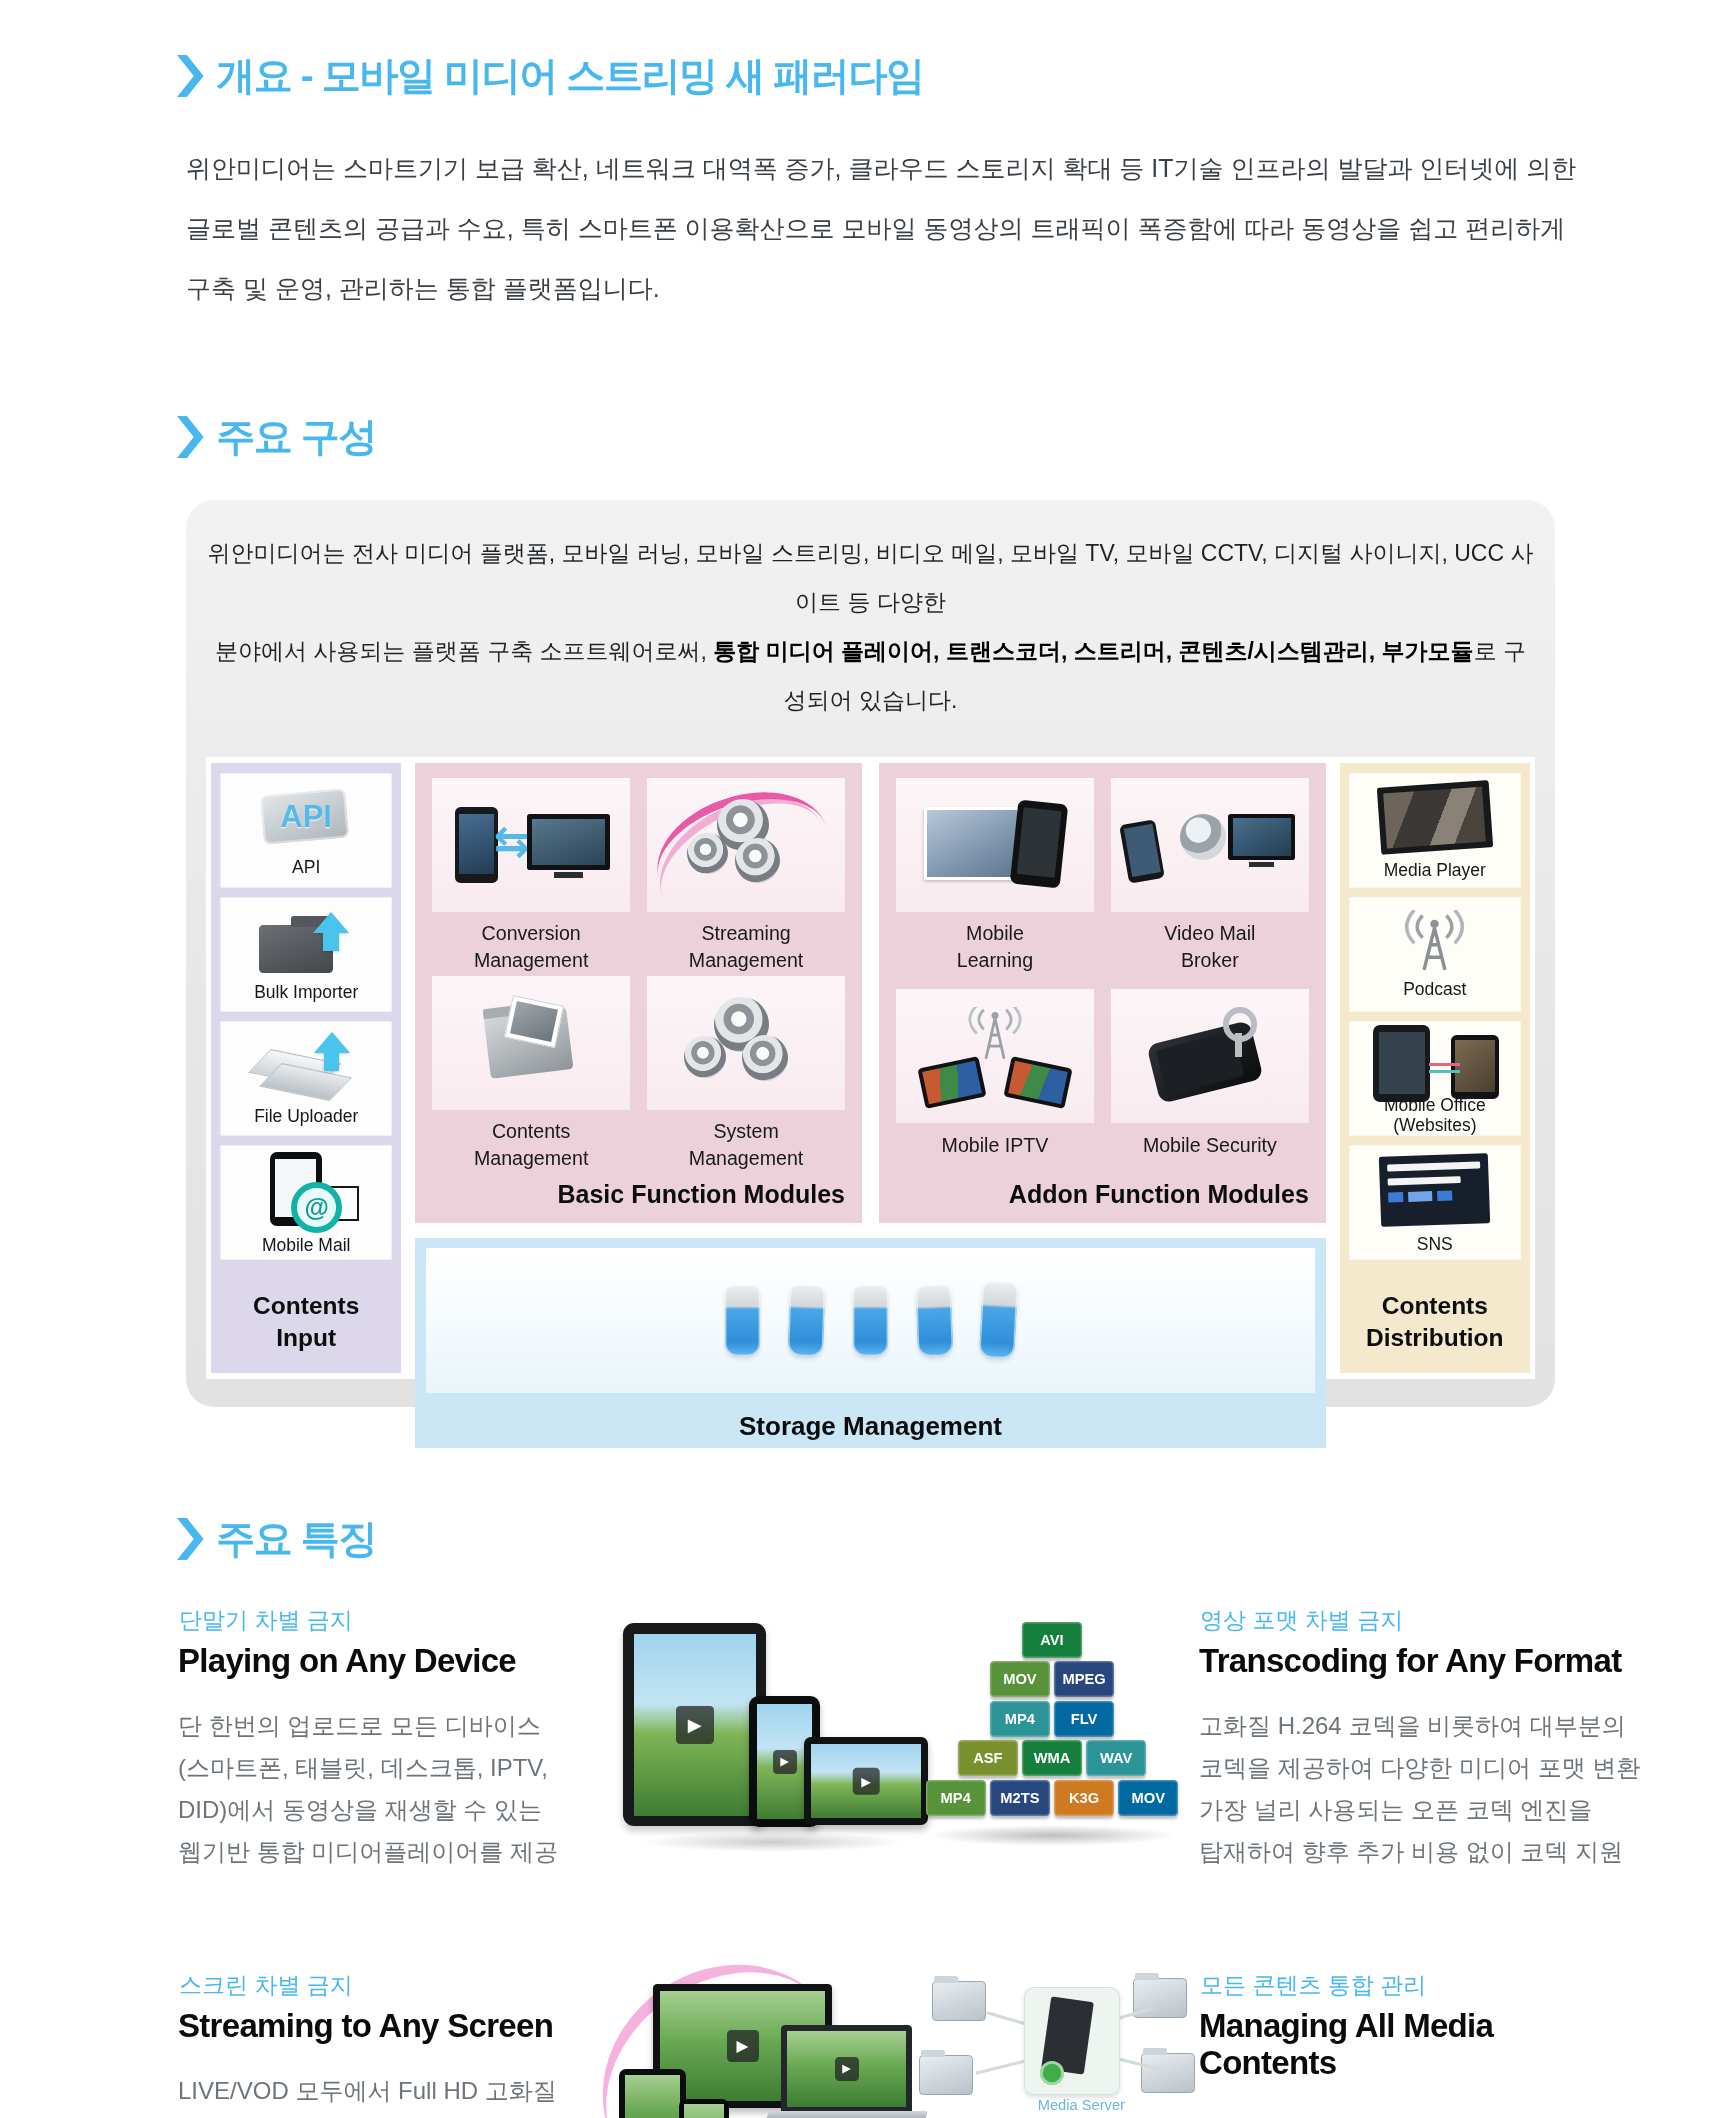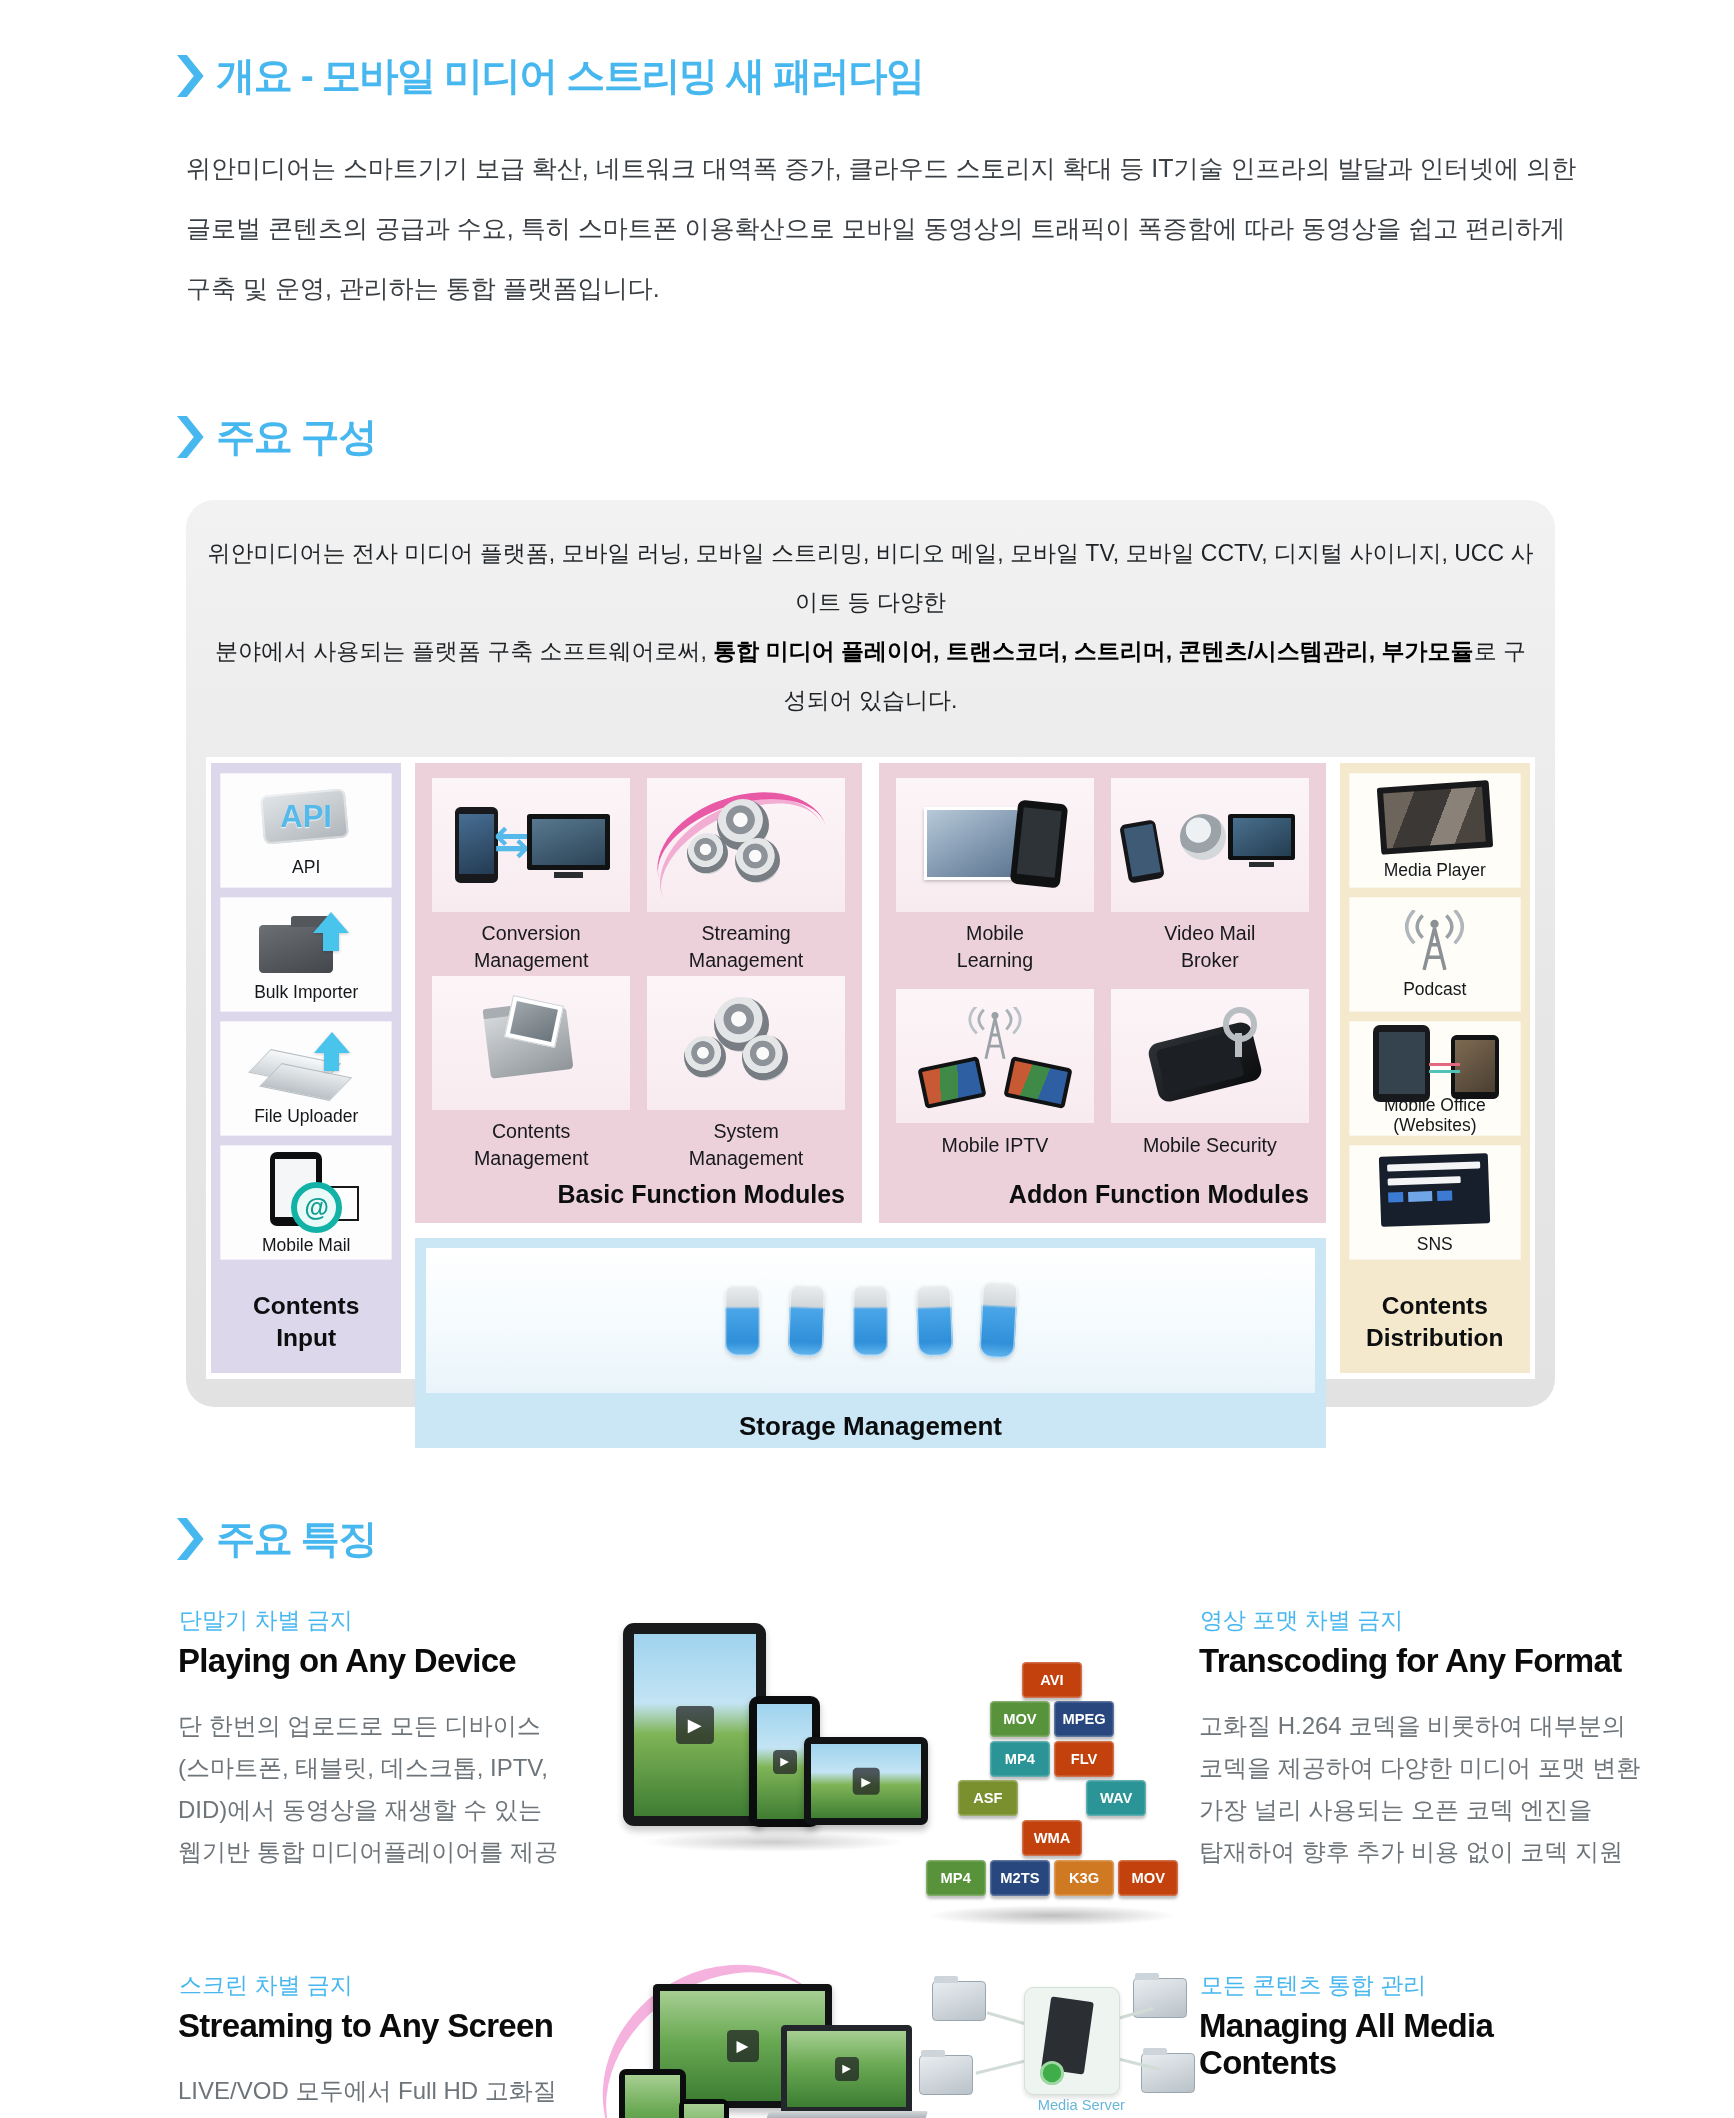--- a/index.html
+++ b/index.html
@@ -200,22 +200,22 @@
        background:linear-gradient(180deg,#9fd3ee 0%,#c3e4f4 38%,#7fb457 55%,#3f7d33 100%);}
   .a1-shadow{position:absolute;left:21px;top:213px;width:266px;height:19.6px;
              background:radial-gradient(ellipse at center,rgba(0,0,0,.20),transparent 70%);}
 
   
   .pyr{display:flex;flex-direction:column;gap:3.5px;align-items:center;padding-top:9.8px;}
   .fmt-row{display:flex;gap:4.2px;justify-content:center;}
   .fmt{width:60px;height:36px;border-radius:4.2px;color:#fff;font-size:14.7px;font-weight:700;
        display:flex;align-items:center;justify-content:center;
        box-shadow:inset 0 0 0 1.4px rgba(255,255,255,.25),0 2.1px 2.8px rgba(0,0,0,.25);}
-  .c-blue{background:#c2410c;margin-top:40px;} .c-green{background:#58933b;} .c-orange{background:#cf7a22;}
-  .c-teal{background:#2a9496;} .c-red{background:#c2410c;} .c-navy{background:#27477e;}
+  .c-blue{background:#15803d;} .c-green{background:#58933b;} .c-orange{background:#cf7a22;}
+  .c-teal{background:#2a9496;} .c-red{background:#0369a1;} .c-navy{background:#27477e;}
   .c-olive{background:#7a8f2e;}
   .pyr-shadow{width:252px;height:21px;margin-top:5.6px;
               background:radial-gradient(ellipse at center,rgba(70,70,70,.35),transparent 70%);}
 
   
   .a3-swoosh{position:absolute;left:-21px;top:-14px;width:252px;height:210px;border-radius:50%;
              border-top:12.6px solid rgba(238,126,201,.6);transform:rotate(-35deg);}
   .a3-tv{position:absolute;left:34px;top:0;width:179px;height:124px;background:#0f1113;
          border-radius:4.2px;padding:7px;box-sizing:border-box;box-shadow:0 4.2px 7px rgba(0,0,0,.25);}
   .gscr{width:100%;height:100%;position:relative;

